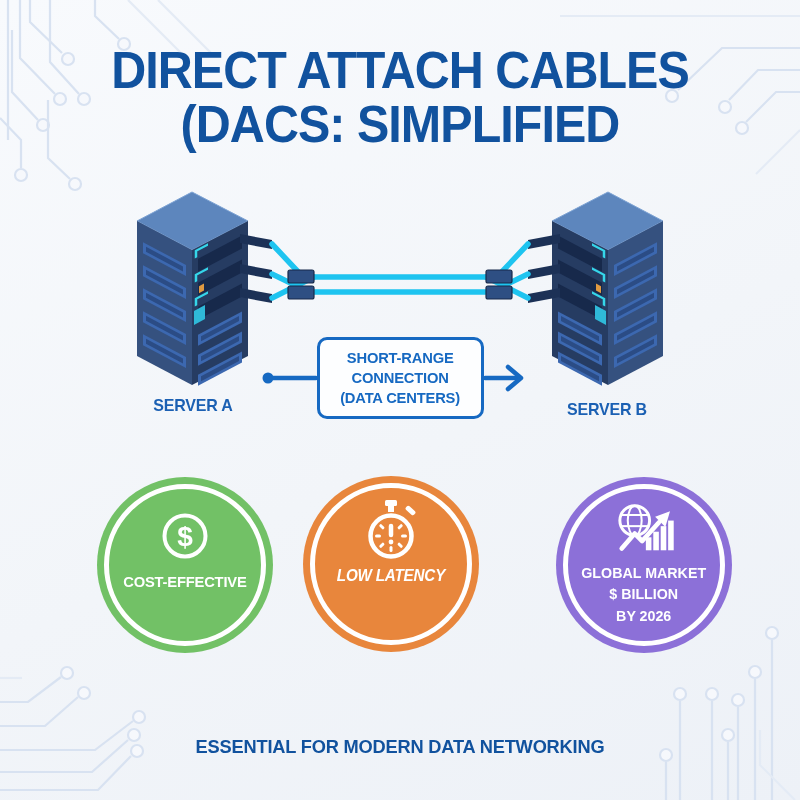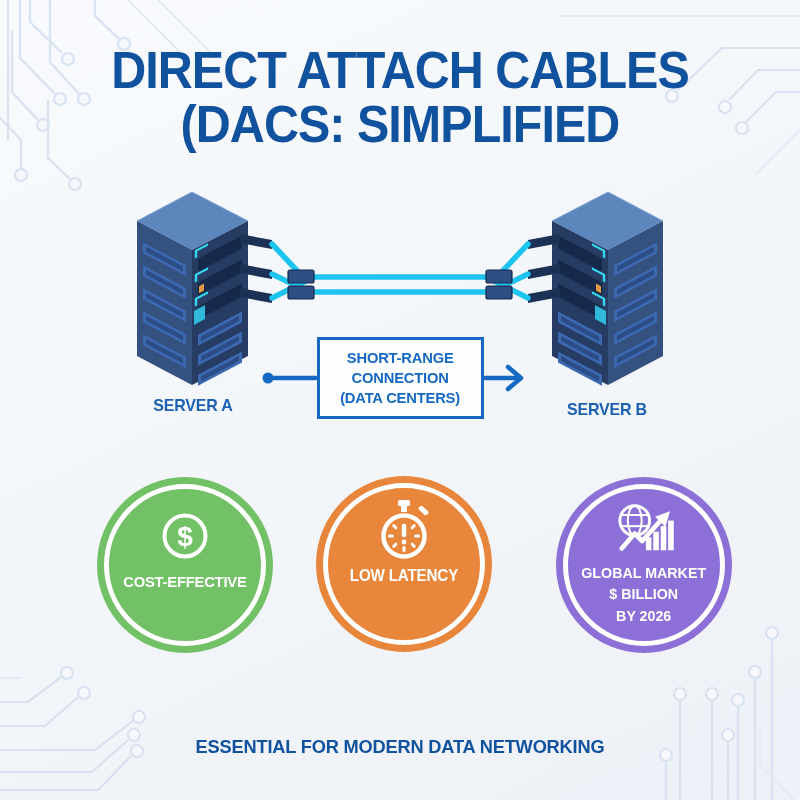--- a/index.html
+++ b/index.html
@@ -23,33 +23,33 @@
   .server-label {
     position:absolute; z-index:2; width:160px; text-align:center;
     color:#1b60b3; font-weight:bold; font-size:17px; letter-spacing:-0.2px;
     transform:scaleX(0.94); transform-origin:center;
   }
   .server-label.a { left:113px; top:396px; }
   .server-label.b { left:527px; top:400px; }
 
   .conn-box {
     position:absolute; z-index:2; left:317px; top:337px; width:167px; height:82px;
-    background:#fdfeff; border:3.5px solid #1669c2; border-radius:0;
+    background:#fdfeff; border:3.5px solid #1669c2; border-radius:10px;
     display:flex; flex-direction:column; justify-content:center; align-items:center;
     color:#1669c2; font-weight:bold; font-size:15.5px; line-height:1.3;
     letter-spacing:-0.2px;
   }
   .conn-box span { transform:scaleX(0.95); transform-origin:center; white-space:nowrap; }
 
   .badge { position:absolute; z-index:2; width:176px; height:176px; border-radius:50%; }
   .badge::before {
     content:""; position:absolute; inset:7px; border:5px solid #ffffff; border-radius:50%;
   }
   .badge-green  { left:97px;  top:477px; background:#72c166; }
-  .badge-orange { left:316px; top:476px; background:#e8863c; }
+  .badge-orange { left:303px; top:476px; background:#e8863c;font-style:italic; }
   .badge-purple { left:556px; top:477px; background:#8c70d8; }
   .badge-inner {
     position:relative; height:100%; display:flex; flex-direction:column;
     align-items:center; color:#ffffff; font-weight:bold; text-align:center;
   }
   .badge-green  .badge-icon { margin-top:32px; }
   .badge-orange .badge-icon { margin-top:23px; }
   .badge-purple .badge-icon { margin-top:25px; }
   .badge-label {
     margin-top:10px; font-size:15.5px; letter-spacing:-0.2px;

